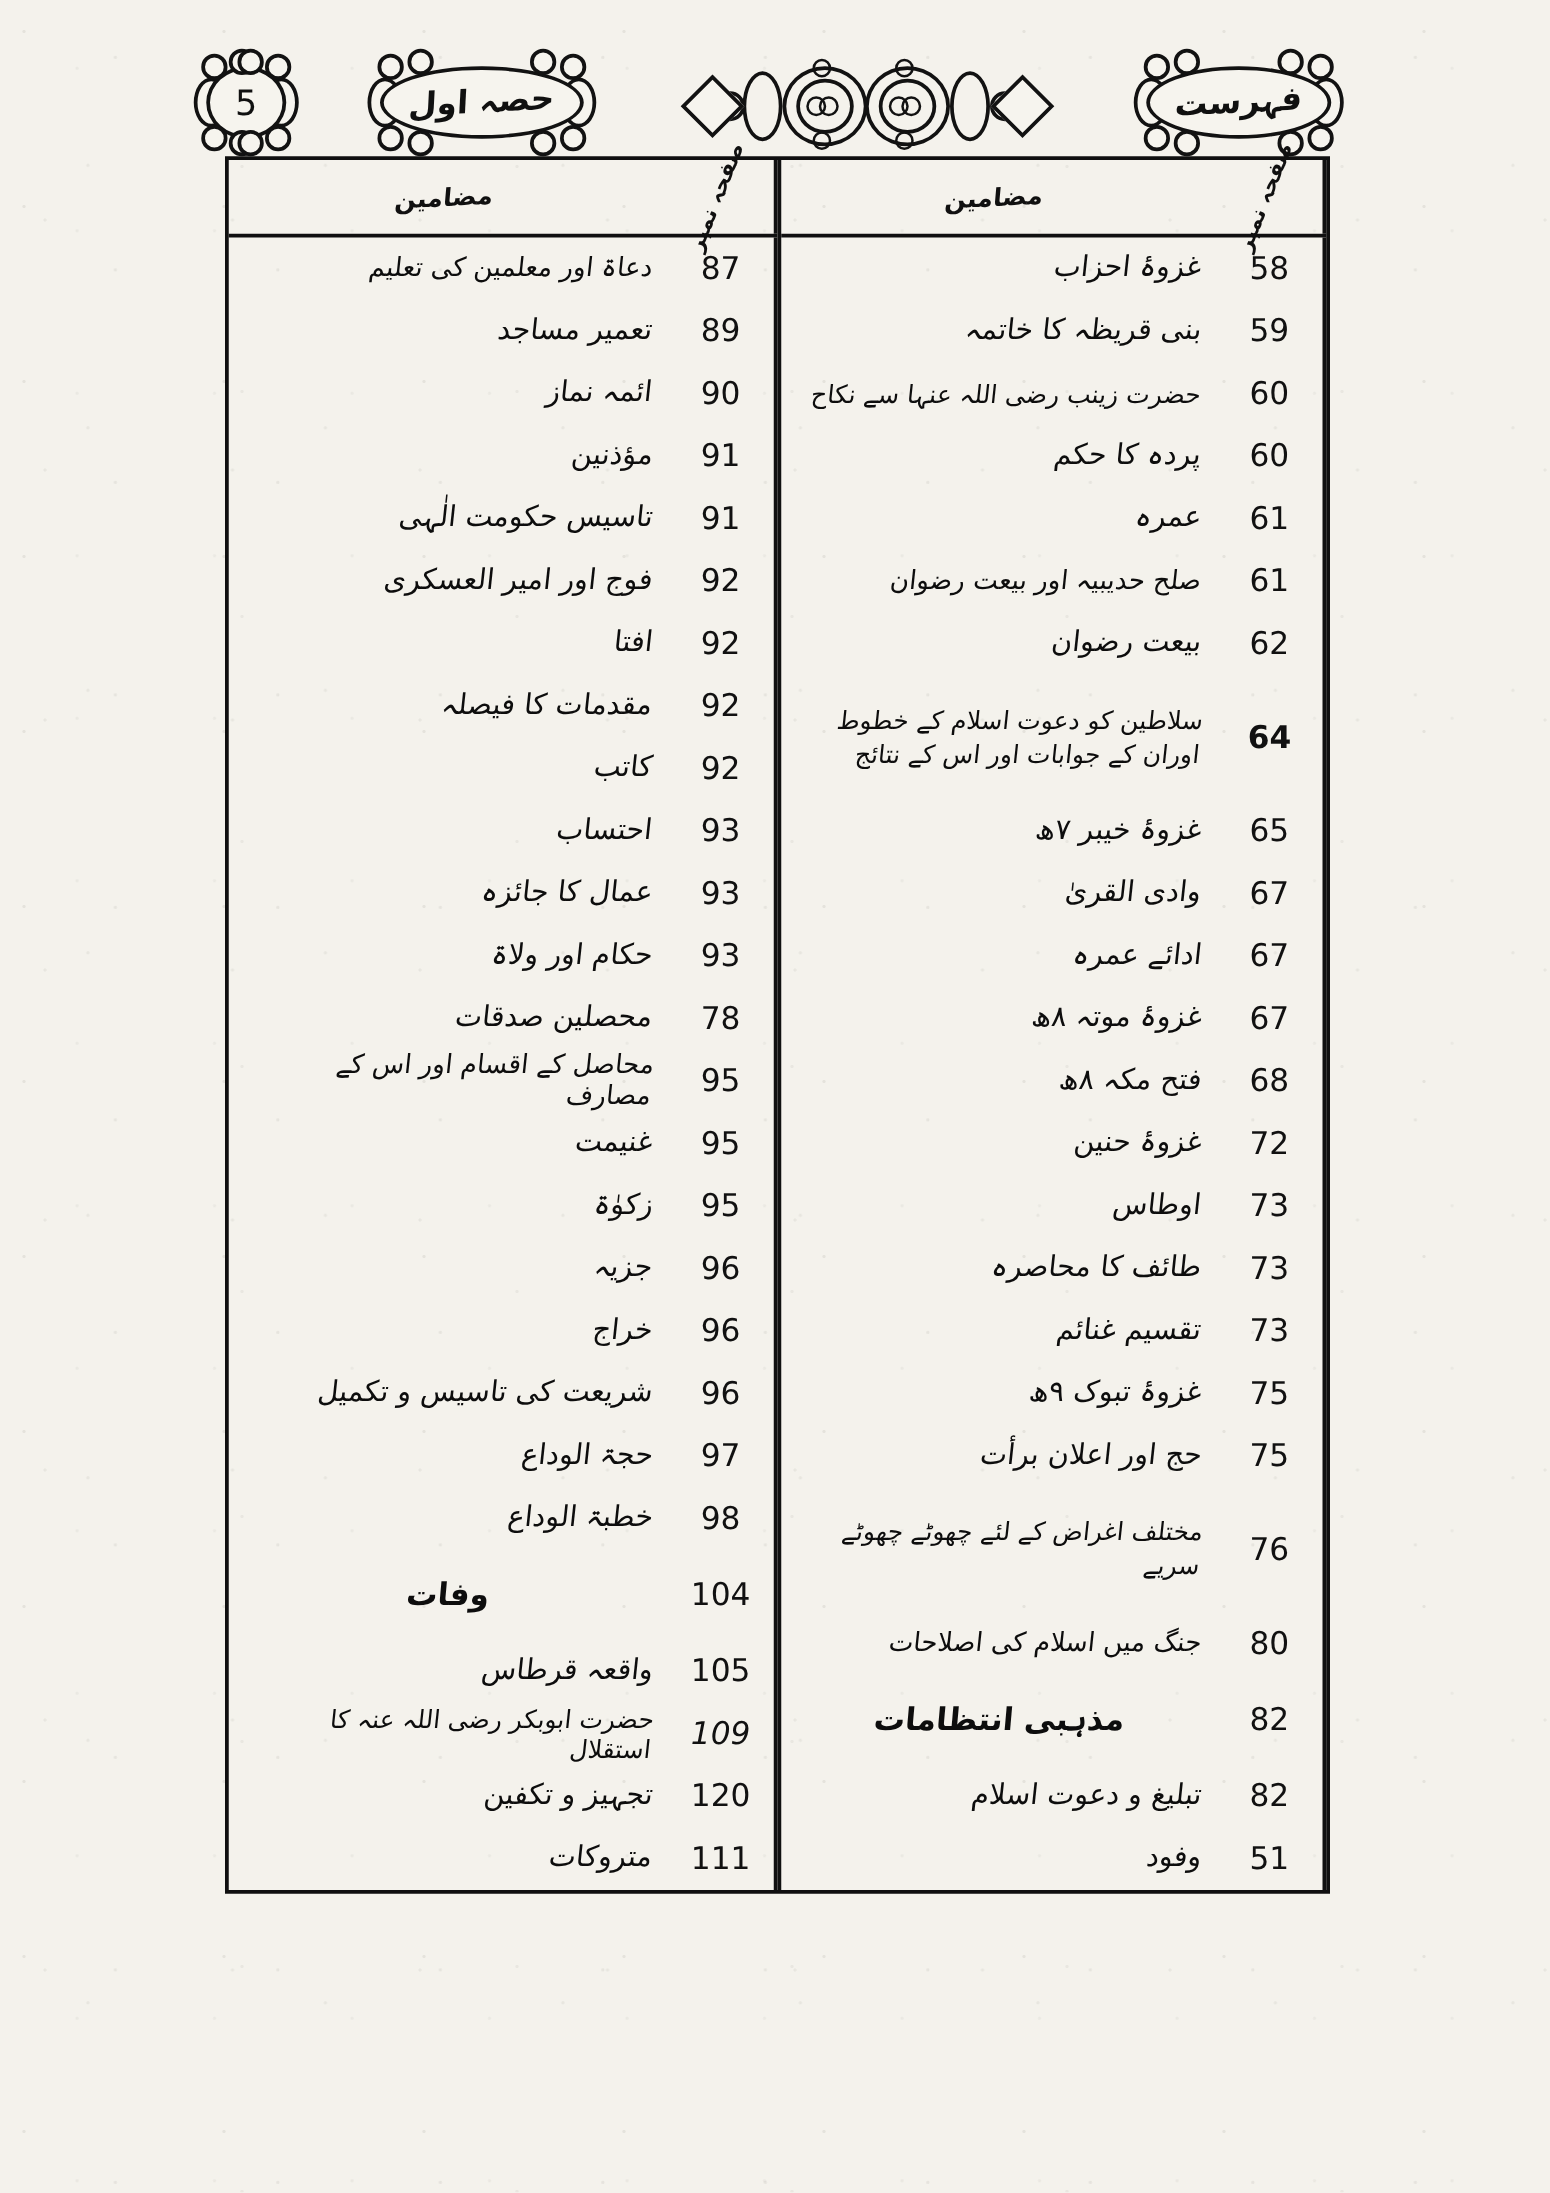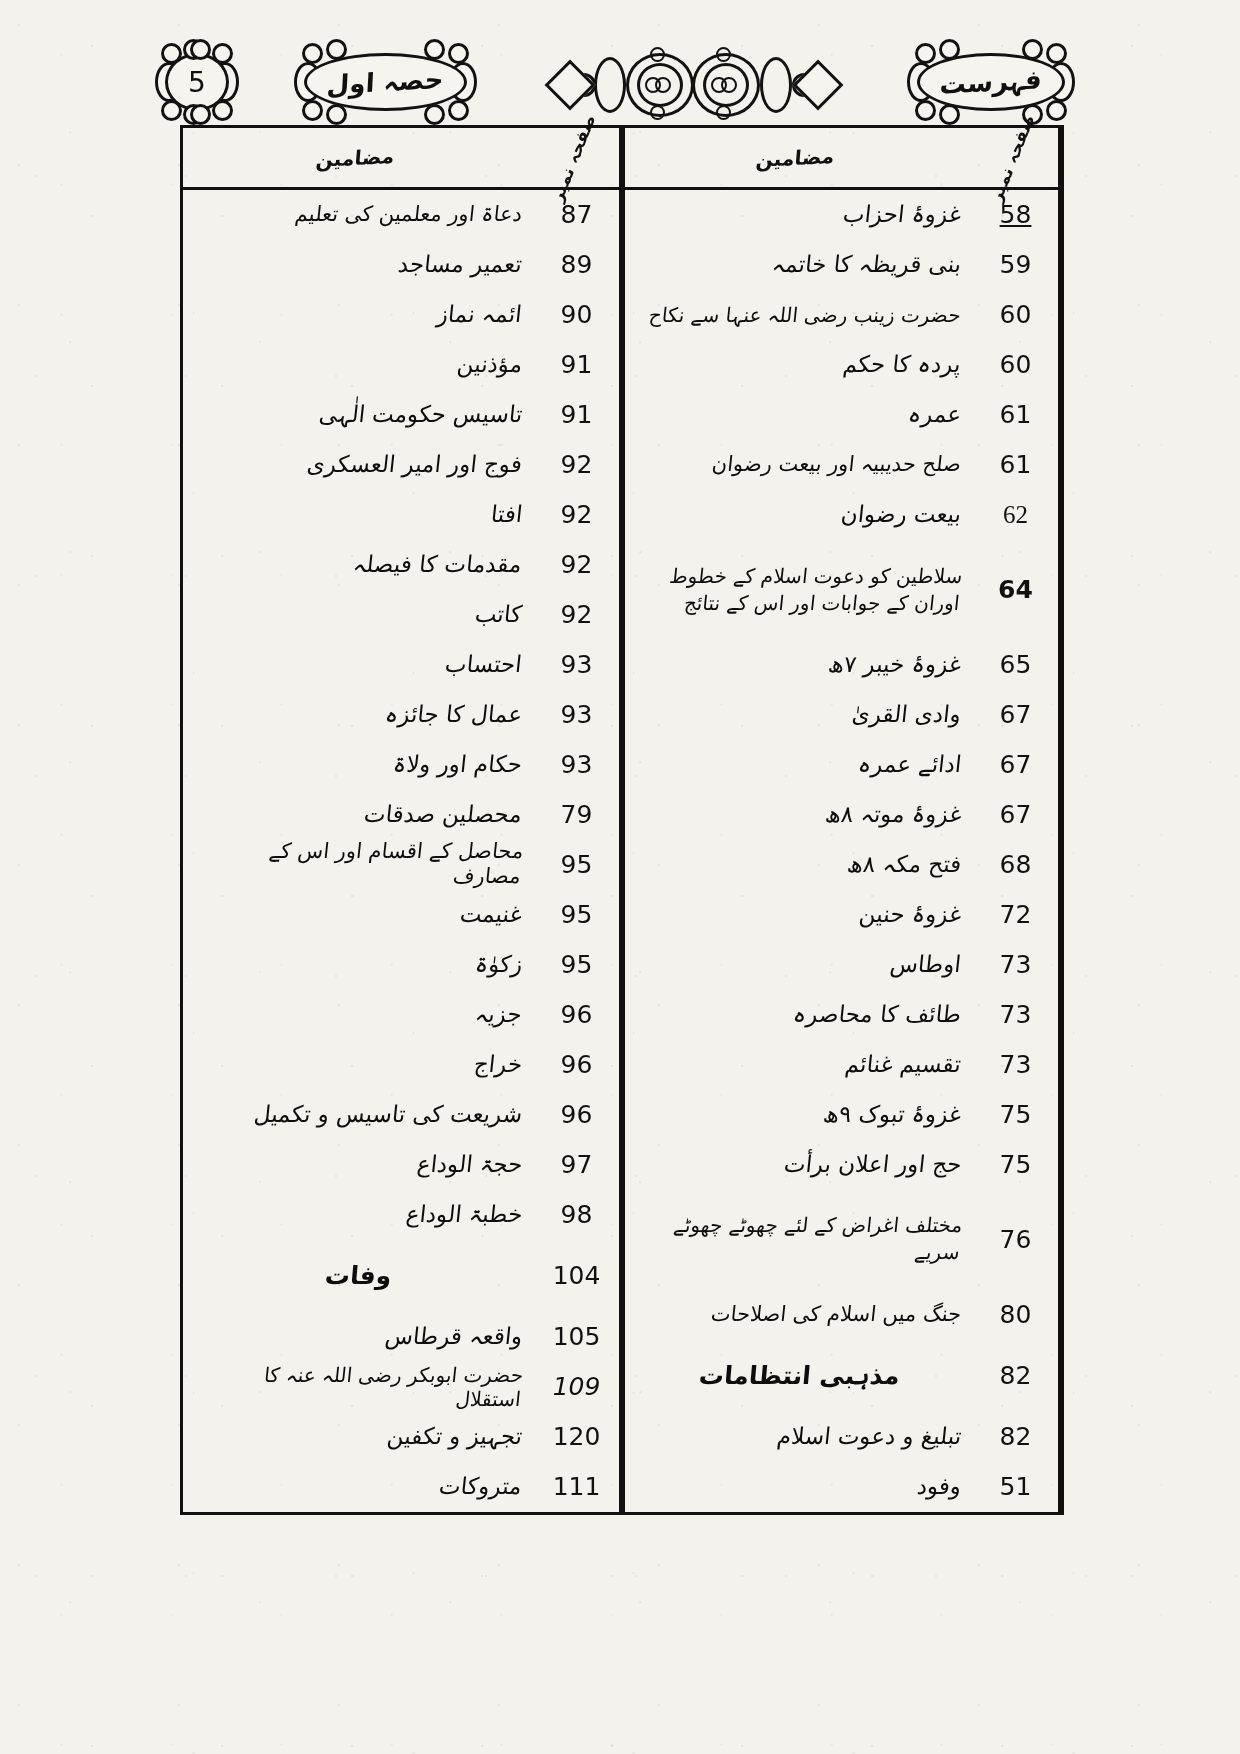--- a/index.html
+++ b/index.html
@@ -268,27 +268,27 @@
       <div class="hdr-cells">
         <div class="col-page">
           <span class="hdr-label vertical">صفحہ نمبر</span>
         </div>
         <div class="col-topic">
           <span class="hdr-label tilt">مضامین</span>
         </div>
       </div>
       <div class="stack">
         <div class="nums" id="nums-right">
-            <div class="ncell" style="height: 49.9811px; text-decoration: underline;">58</div>
+            <div class="ncell" style="height: 49.9811px;">58</div>
             <div class="ncell" style="height: 49.9811px;">59</div>
             <div class="ncell" style="height: 49.9811px;">60</div>
             <div class="ncell" style="height: 49.9811px;">60</div>
             <div class="ncell" style="height: 49.9811px;">61</div>
             <div class="ncell" style="height: 49.9811px;">61</div>
-            <div class="ncell" style="height: 49.9811px; font-family: Liberation Serif, serif;">62</div>
+            <div class="ncell" style="height: 49.9811px;">62</div>
             <div class="ncell" style="height: 99.9622px; font-weight: bold;">64</div>
             <div class="ncell" style="height: 49.9811px;">65</div>
             <div class="ncell" style="height: 49.9811px;">67</div>
             <div class="ncell" style="height: 49.9811px;">67</div>
             <div class="ncell" style="height: 49.9811px;">67</div>
             <div class="ncell" style="height: 49.9811px;">68</div>
             <div class="ncell" style="height: 49.9811px;">72</div>
             <div class="ncell" style="height: 49.9811px;">73</div>
             <div class="ncell" style="height: 49.9811px;">73</div>
             <div class="ncell" style="height: 49.9811px;">73</div>
@@ -393,21 +393,21 @@
             <div class="ncell" style="height: 49.9811px;">90</div>
             <div class="ncell" style="height: 49.9811px;">91</div>
             <div class="ncell" style="height: 49.9811px;">91</div>
             <div class="ncell" style="height: 49.9811px;">92</div>
             <div class="ncell" style="height: 49.9811px;">92</div>
             <div class="ncell" style="height: 49.9811px;">92</div>
             <div class="ncell" style="height: 49.9811px;">92</div>
             <div class="ncell" style="height: 49.9811px;">93</div>
             <div class="ncell" style="height: 49.9811px;">93</div>
             <div class="ncell" style="height: 49.9811px;">93</div>
-            <div class="ncell" style="height: 49.9811px;">79</div>
+            <div class="ncell" style="height: 49.9811px;">78</div>
             <div class="ncell" style="height: 49.9811px;">95</div>
             <div class="ncell" style="height: 49.9811px;">95</div>
             <div class="ncell" style="height: 49.9811px;">95</div>
             <div class="ncell" style="height: 49.9811px;">96</div>
             <div class="ncell" style="height: 49.9811px;">96</div>
             <div class="ncell" style="height: 49.9811px;">96</div>
             <div class="ncell" style="height: 49.9811px;">97</div>
             <div class="ncell" style="height: 49.9811px;">98</div>
             <div class="ncell" style="height: 72.4726px;">104</div>
             <div class="ncell" style="height: 49.9811px;">105</div>

